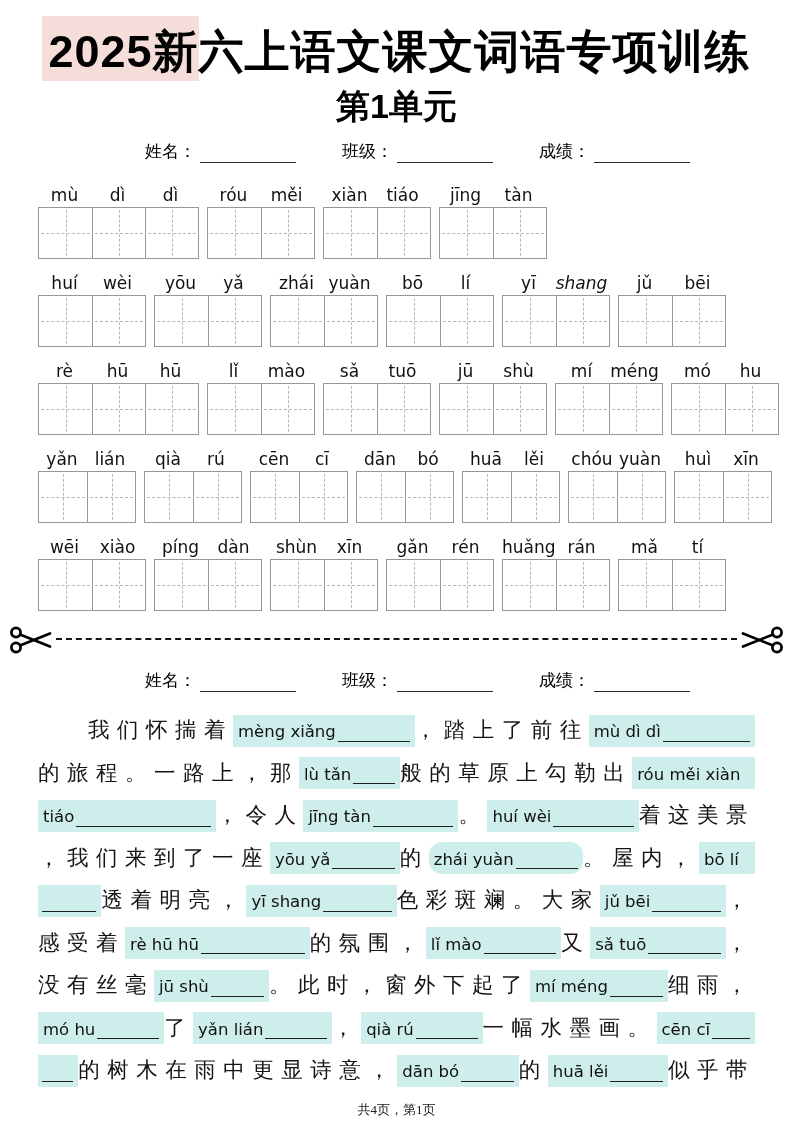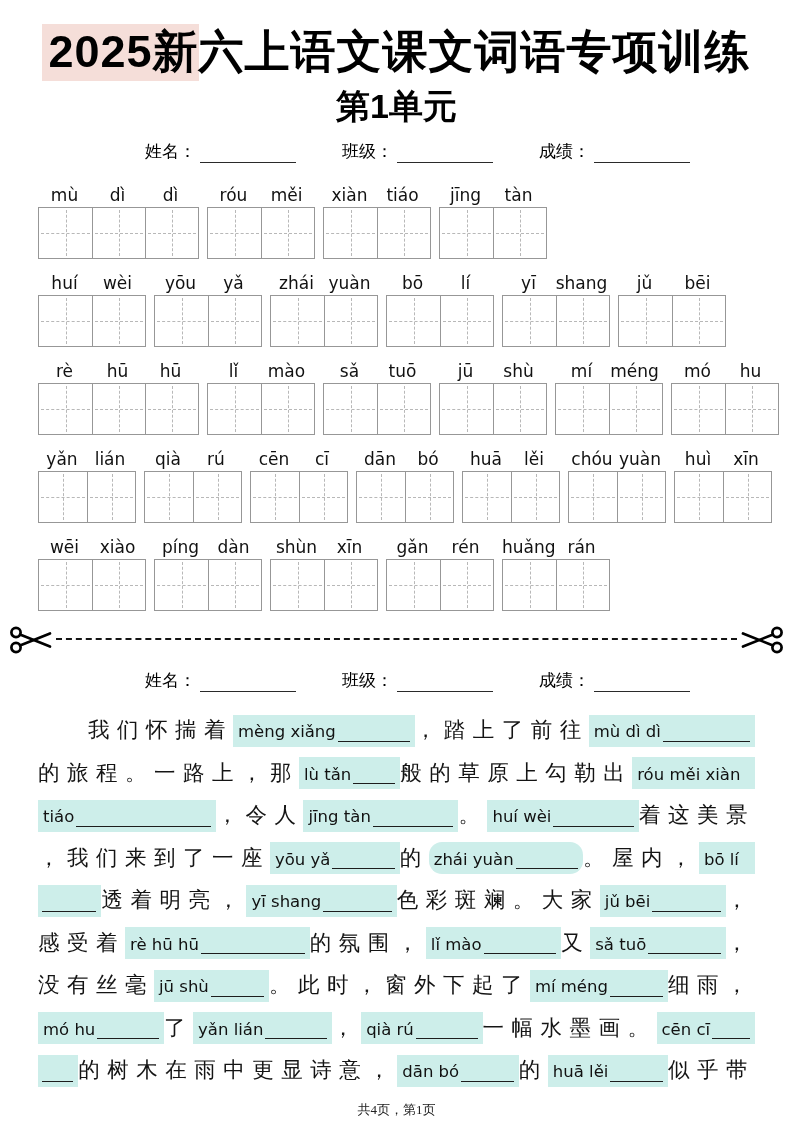--- a/index.html
+++ b/index.html
@@ -2,21 +2,21 @@
 <html style="--pink: #f5ded9; --cyan: #cdeeea;"><head>
 <meta charset="utf-8">
 <style>
   :root { --pink:#f5ded9; --cyan:#cdeeea; }
   * { box-sizing:border-box; margin:0; padding:0; }
   body { background:#fff; }
   .page { width:793px; height:1122px; background:#fff; overflow:hidden; position:relative;
           font-family:"Liberation Serif", serif; }
   .title { margin-top:22px; text-align:center; font-family:"Liberation Sans",sans-serif;
            font-weight:800; font-size:45px; letter-spacing:1px; white-space:nowrap; }
-  .title .hl { background:var(--pink); padding:2px 0 4px 6px; }
+  .title .hl { background:var(--pink); padding:10px 0 4px 6px; }
   .subtitle { text-align:center; font-family:"Liberation Sans",sans-serif; font-weight:800;
               font-size:34px; margin-top:2px; }
   .nameform { display:flex; margin-left:145px; margin-top:10px; gap:46px;
               font-size:17px; align-items:flex-end; }
   .nf { display:flex; align-items:flex-end; white-space:nowrap; }
   .nf-line { display:inline-block; width:96px; height:15px; border-bottom:1.5px solid #2a2a2a; margin-left:4px; }
   #pinyin-grid { margin:16px 0 0 38px; }
   .p-row { display:flex; gap:8px; margin-bottom:8px; }
   .p-labels { display:flex; align-items:flex-end; height:26px; margin-bottom:2px;
               font-family:"DejaVu Sans",sans-serif; font-size:17px; color:#111; }
@@ -150,21 +150,21 @@
             <span class="p-syl" style="width: 53px;">lí</span>
           </div>
           <div class="p-cells">
             <div class="p-cell" style="width: 53px;"></div>
             <div class="p-cell" style="width: 53px;"></div>
           </div>
         </div>
         <div class="p-group">
           <div class="p-labels">
             <span class="p-syl" style="width: 53px;">yī</span>
-            <span class="p-syl" style="width: 53px;">shang</span>
+            <span class="p-syl" style="width: 53px; font-style: italic;">shang</span>
           </div>
           <div class="p-cells">
             <div class="p-cell" style="width: 53px;"></div>
             <div class="p-cell" style="width: 53px;"></div>
           </div>
         </div>
         <div class="p-group">
           <div class="p-labels">
             <span class="p-syl" style="width: 53px;">jǔ</span>
             <span class="p-syl" style="width: 53px;">bēi</span>
@@ -349,20 +349,30 @@
           </div>
           <div class="p-cells">
             <div class="p-cell" style="width: 53px;"></div>
             <div class="p-cell" style="width: 53px;"></div>
           </div>
         </div>
         <div class="p-group">
           <div class="p-labels">
             <span class="p-syl" style="width: 53px;">huǎng</span>
             <span class="p-syl" style="width: 53px;">rán</span>
+          </div>
+          <div class="p-cells">
+            <div class="p-cell" style="width: 53px;"></div>
+            <div class="p-cell" style="width: 53px;"></div>
+          </div>
+        </div>
+        <div class="p-group">
+          <div class="p-labels">
+            <span class="p-syl" style="width: 53px;">mǎ</span>
+            <span class="p-syl" style="width: 53px;">tí</span>
           </div>
           <div class="p-cells">
             <div class="p-cell" style="width: 53px;"></div>
             <div class="p-cell" style="width: 53px;"></div>
           </div>
         </div>
       </div>
     </div>
 
   <div class="cutline">

